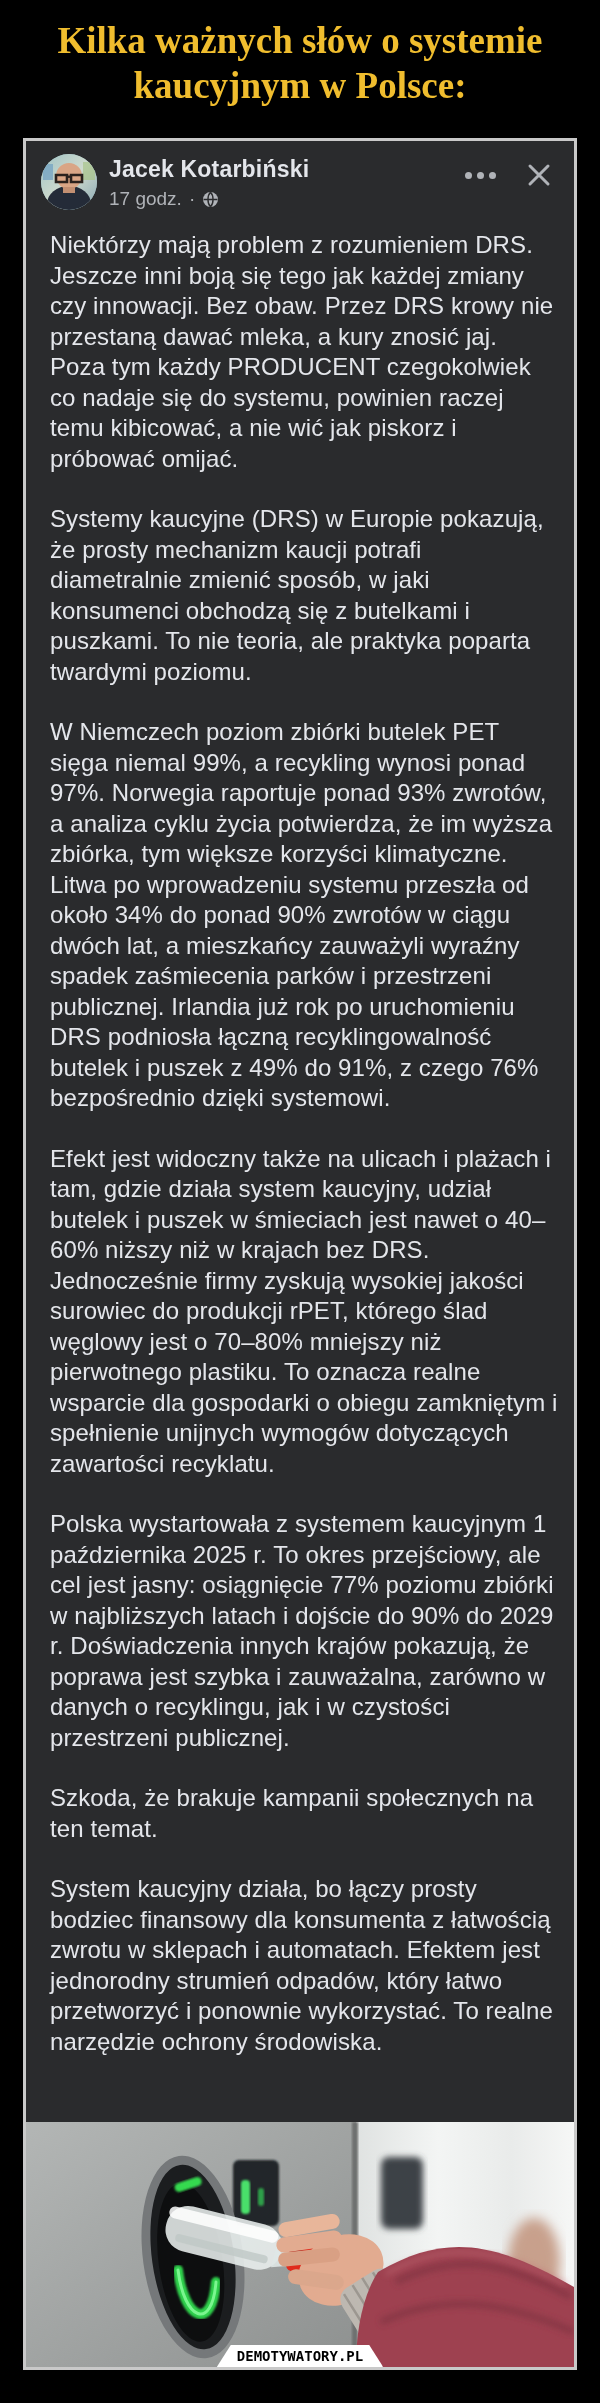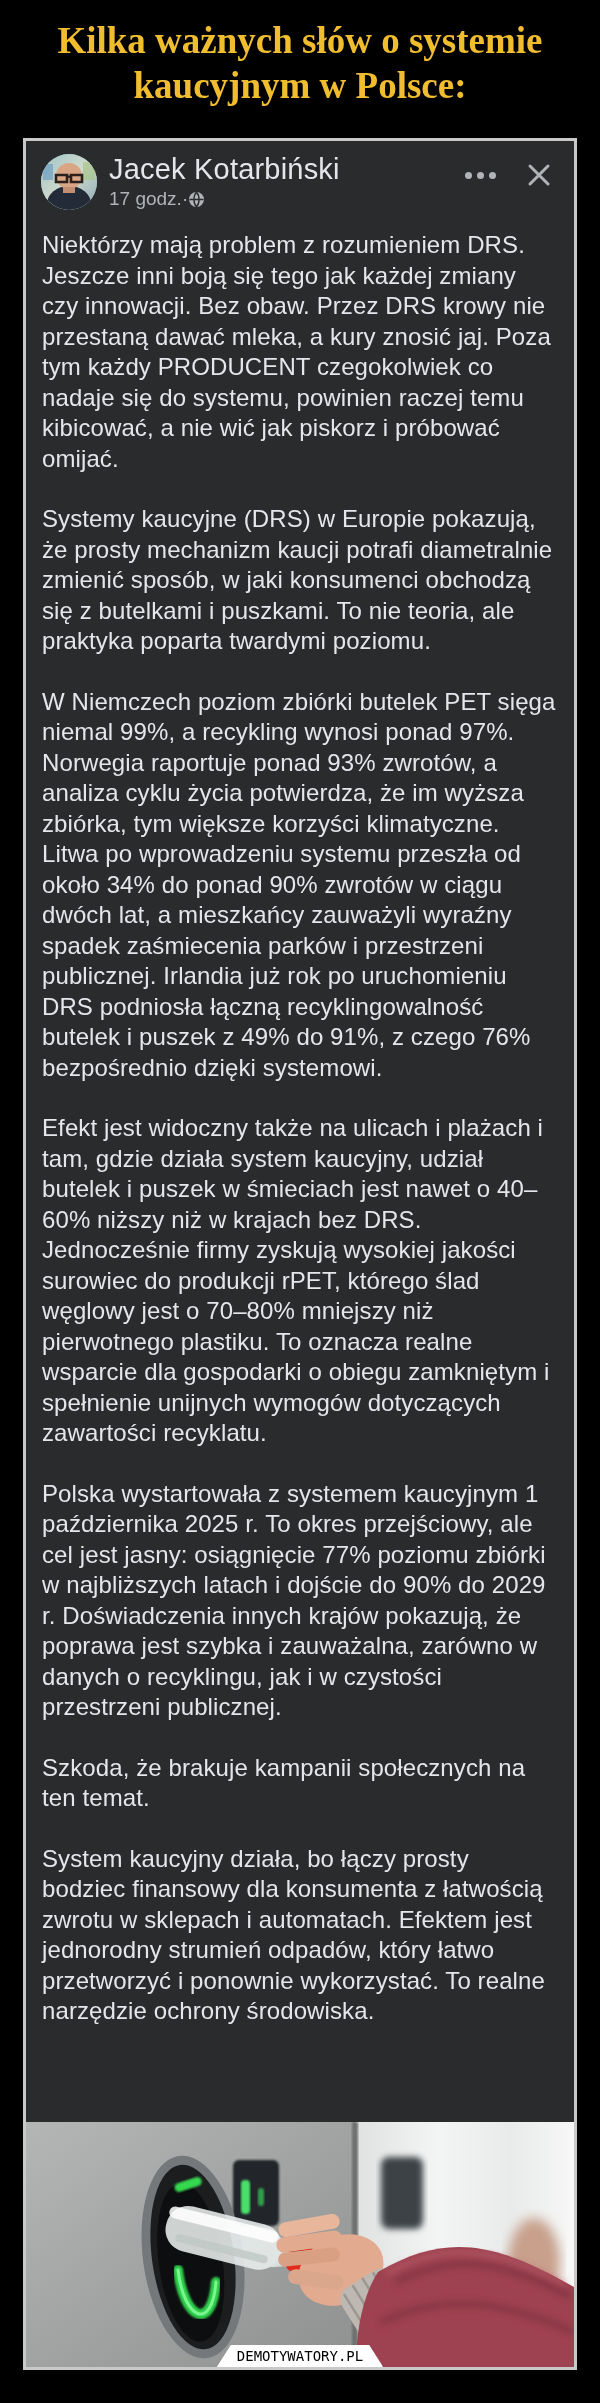--- a/index.html
+++ b/index.html
@@ -48,69 +48,70 @@
     background:#8fb0ba;
   }
   .avatar svg{display:block;}
   .header-text{
     margin-left:12px;
     flex:1 1 auto;
     min-width:0;
   }
   .author-name{
     color:var(--text-primary);
-    font-size:29px;
-    font-weight:normal;
+    font-size:23px;
+    font-weight:bold;
     line-height:30px;
     letter-spacing:.2px;
   }
   .post-meta{
     display:flex;
     align-items:center;
+    gap:7px;
     color:var(--text-secondary);
     font-size:19px;
     margin-top:4px;
   }
   .globe{display:inline-flex;}
   .header-actions{
     display:flex;
     align-items:center;
     gap:30px;
     padding-top:8px;
     padding-right:6px;
   }
   .dots-icon{display:flex;gap:5px;}
   .dots-icon i{
     width:7px;height:7px;border-radius:50%;
     background:var(--text-secondary);
   }
   .close-icon svg{display:block;}
   .post-body{
-    padding:20px 16px 0 16px;
+    padding:20px 16px 0 24px;
     color:var(--text-primary);
     font-size:24px;
     line-height:30.5px;
     letter-spacing:.1px;
   }
   .post-body p{margin:0 0 30px 0;}
   .post-photo{
     position:absolute;
     left:0; bottom:0;
     width:548px; height:245px;
     overflow:hidden;
   }
   .post-photo svg{display:block;}
   .watermark{
     position:absolute;
     left:50%; bottom:0;
     transform:translateX(-50%);
     background:#fff;
     color:#000;
     font-family:"DejaVu Sans Mono", monospace;
-    font-weight:normal;
+    font-weight:bold;
     font-size:14px;
     line-height:20px;
     padding:1px 20px 1px 20px;
     white-space:nowrap;
     clip-path:polygon(14px 0, calc(100% - 14px) 0, 100% 100%, 0 100%);
   }
 </style>
 </head>
 <body>
 

